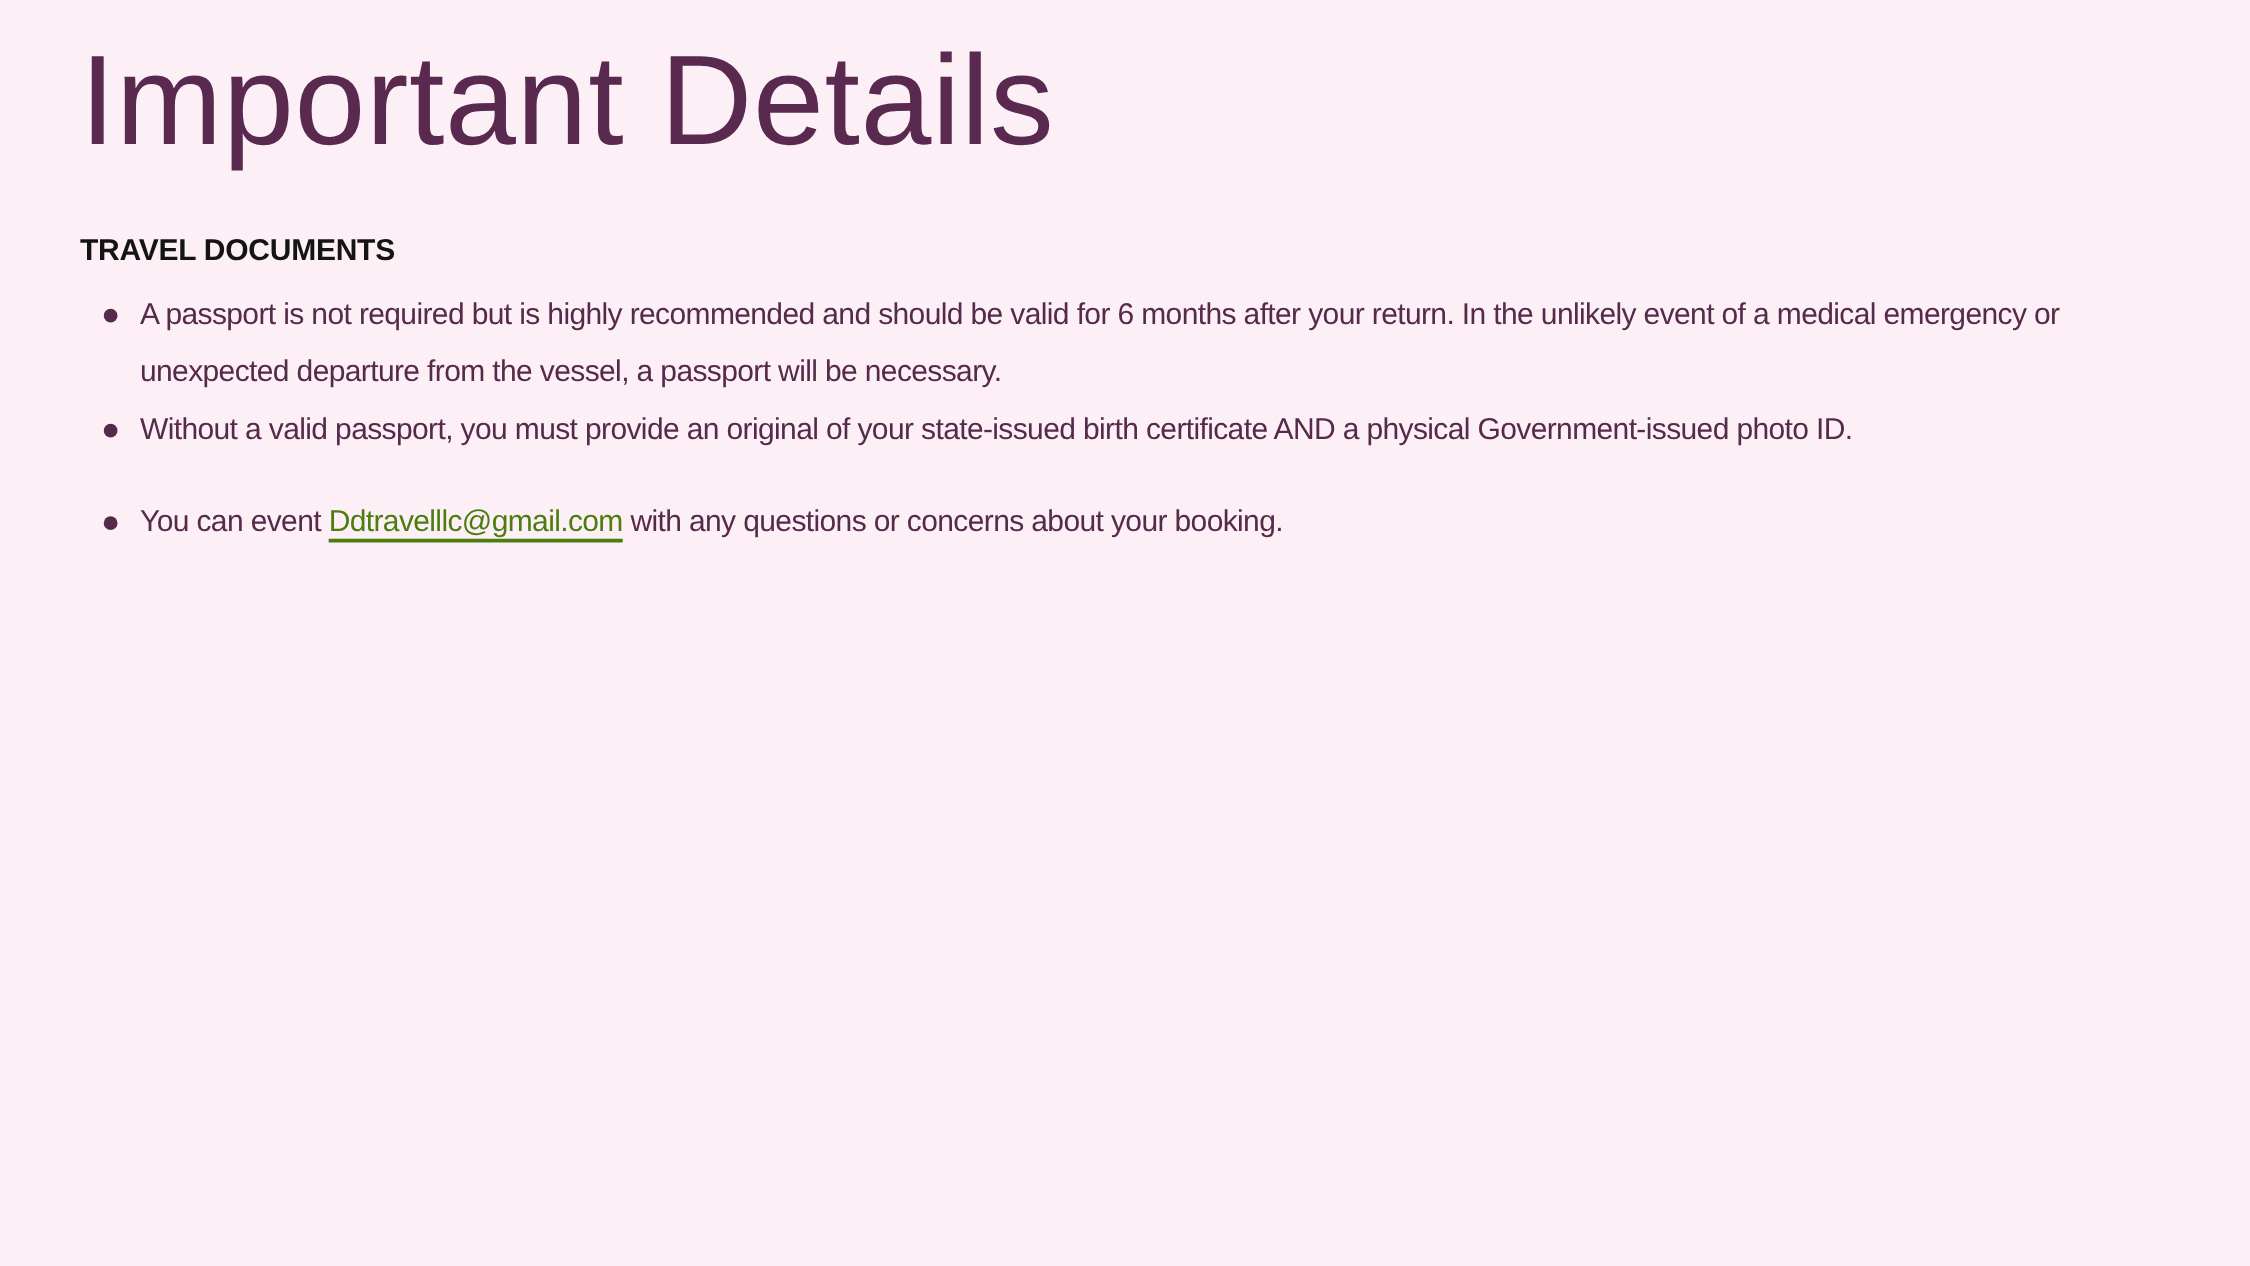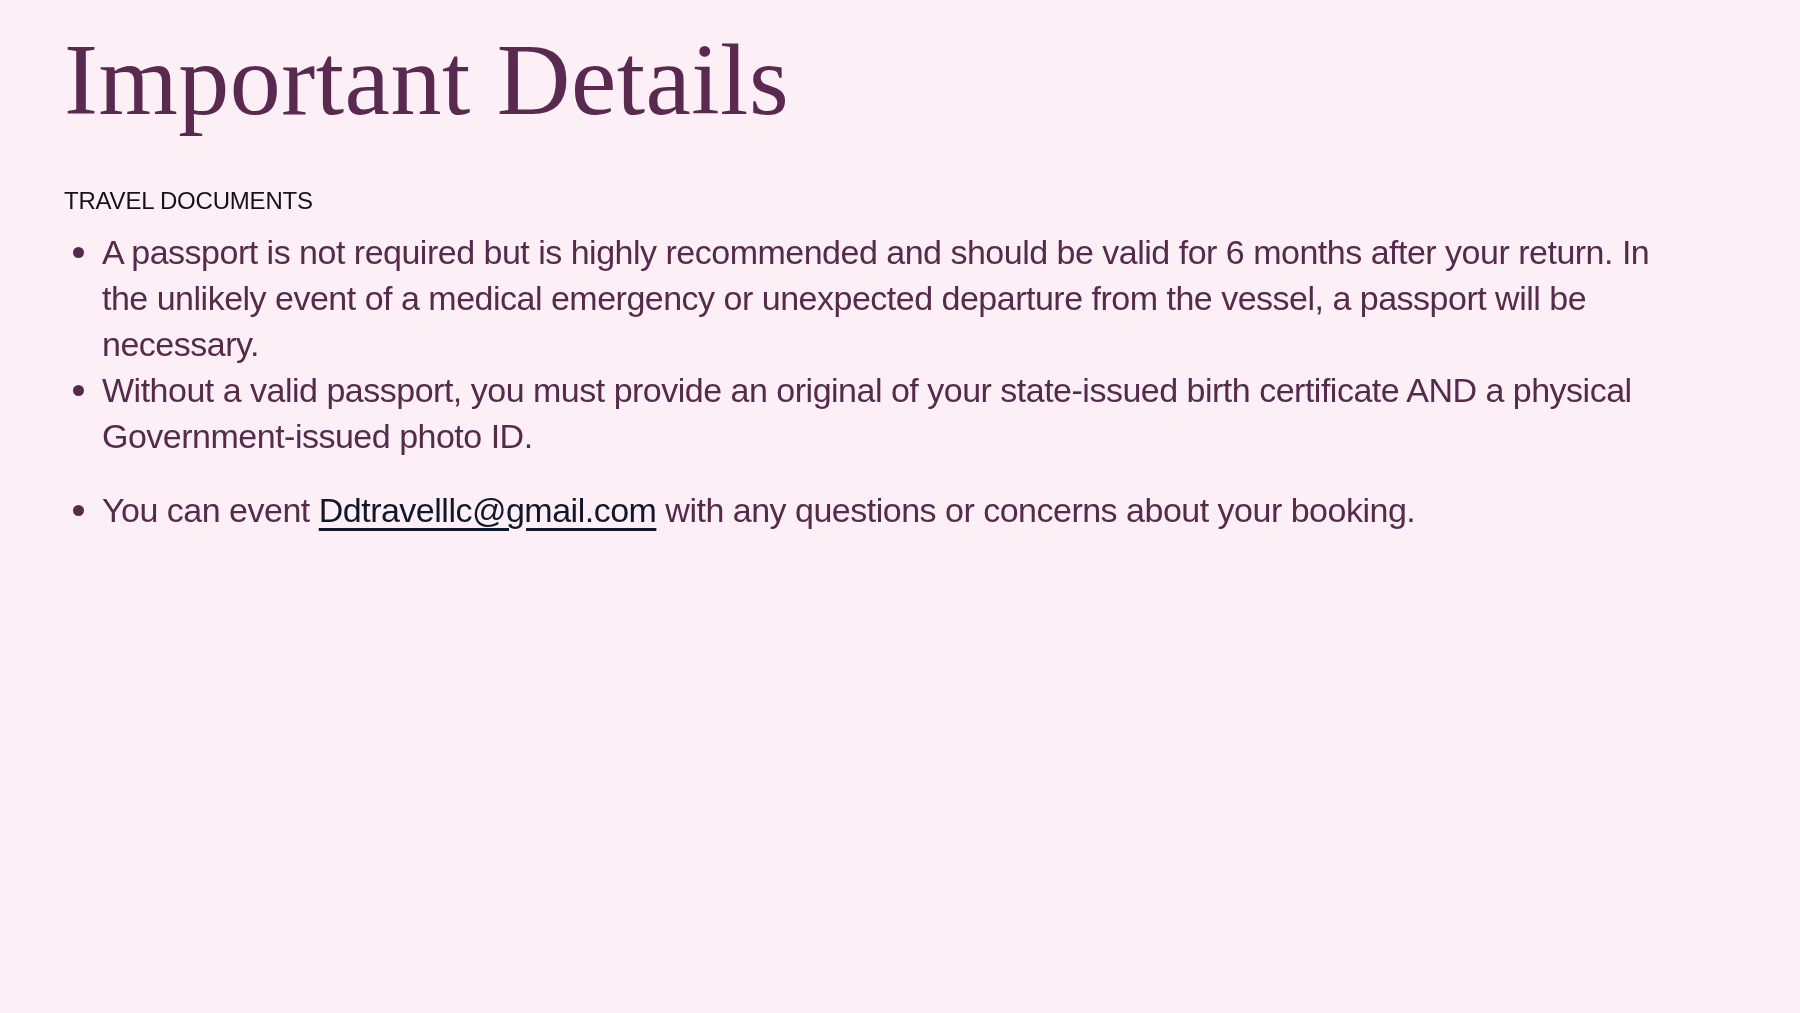--- a/index.html
+++ b/index.html
@@ -11,47 +11,47 @@
     height: 1013px;
     background: #fcf0f6;
     overflow: hidden;
     font-family: "Liberation Sans", sans-serif;
   }
   .content {
     padding: 26px 40px 0 64px;
   }
   .page-title {
     margin: 0;
-    font-family: Liberation Serif, serif;
+    font-family: Liberation Sans, sans-serif;
     font-weight: 500;
     font-size: 102px;
     line-height: 1.06;
     letter-spacing: 0.5px;
     color: #5a2950;
   }
   .section-heading {
     margin: 0;
     font-size: 24px;
     line-height: 29px;
-    font-weight: 400;
+    font-weight: 700;
     letter-spacing: -0.2px;
     color: #141414;
   }
   .section-travel .section-heading {
     margin-top: 52px;
   }
   .section-additional .section-heading {
     margin-top: 86px;
   }
   ul.bullet-list {
     list-style: none;
-    margin: 8px;
+    margin: 18px;
     padding: 0;
     color: #552a4b;
-    font-size: 34px;
+    font-size: 24px;
     line-height: 46px;
     letter-spacing: -0.5px;
   }
   .section-travel ul.bullet-list { margin-top: 14px; }
   .section-additional ul.bullet-list { margin-top: 28px; }
   ul.bullet-list li {
     position: relative;
     padding-left: 30px;
     width: 1560px;
   }
@@ -59,21 +59,21 @@
     content: "";
     position: absolute;
     left: 1px;
     top: 18px;
     width: 11px;
     height: 11px;
     border-radius: 50%;
     background: #552a4b;
   }
   a.email-link {
-    color: #0f172a;
+    color: #4d7c0f;
     text-decoration: underline;
     text-decoration-thickness: 3px;
     text-underline-offset: 6px;
   }
 </style>
 </head>
 <body>
 
 <div class="content">
 

